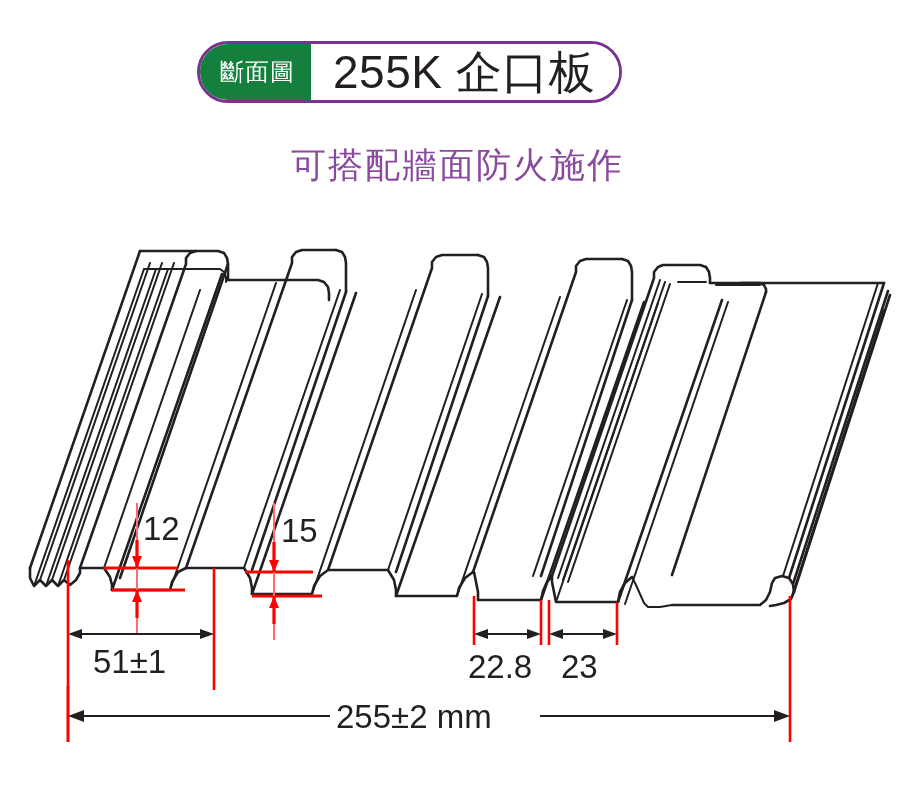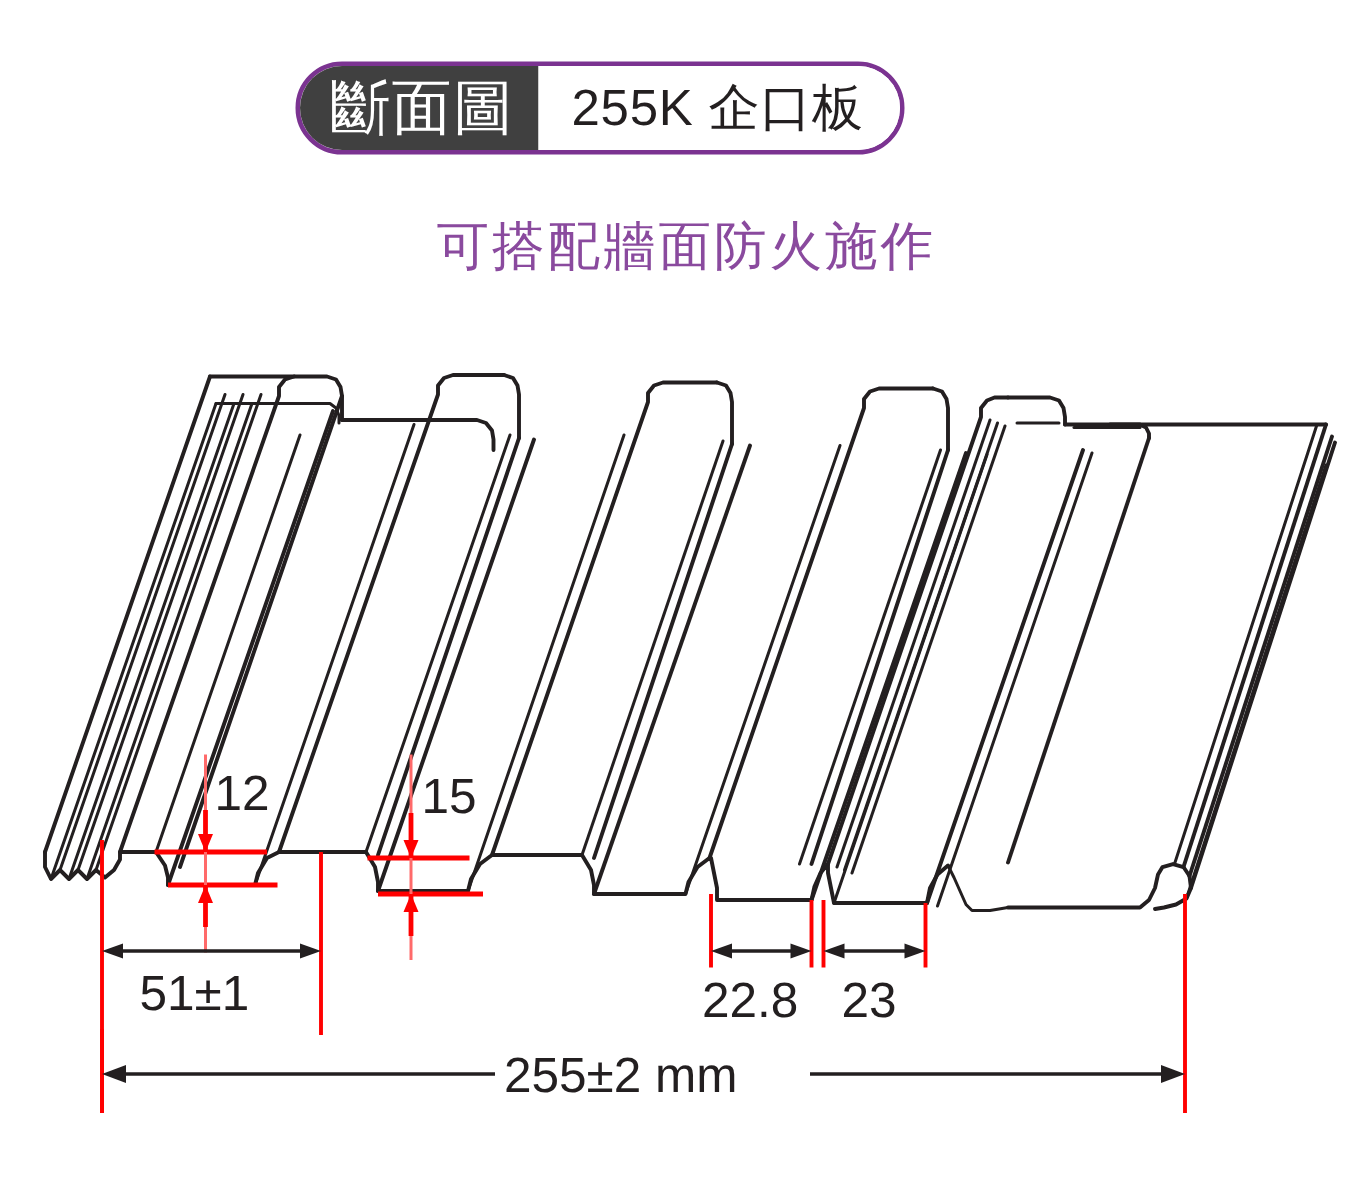--- a/index.html
+++ b/index.html
@@ -30,39 +30,39 @@
     height: 62px;
     display: flex;
     align-items: stretch;
     border: 3px solid #7B3391;
     border-radius: 31px;
     background: #ffffff;
     box-sizing: border-box;
     overflow: hidden;
   }
   .title-badge-left {
-    background: #404040;
+    background: #15803d;
     color: #ffffff;
     display: flex;
     align-items: center;
     justify-content: center;
     padding: 0 16px 0 20px;
-    font-size: 40px;
+    font-size: 24px;
     letter-spacing: 1px;
     line-height: 1;
     white-space: nowrap;
   }
   .title-badge-right {
     background: #ffffff;
     color: #231f20;
     display: flex;
     align-items: center;
     justify-content: center;
     padding: 0 24px 0 22px;
-    font-size: 34px;
+    font-size: 46px;
     letter-spacing: 0.5px;
     line-height: 1;
     white-space: nowrap;
   }
 
   
   .subtitle {
     position: absolute;
     left: 0;
     top: 147px;

